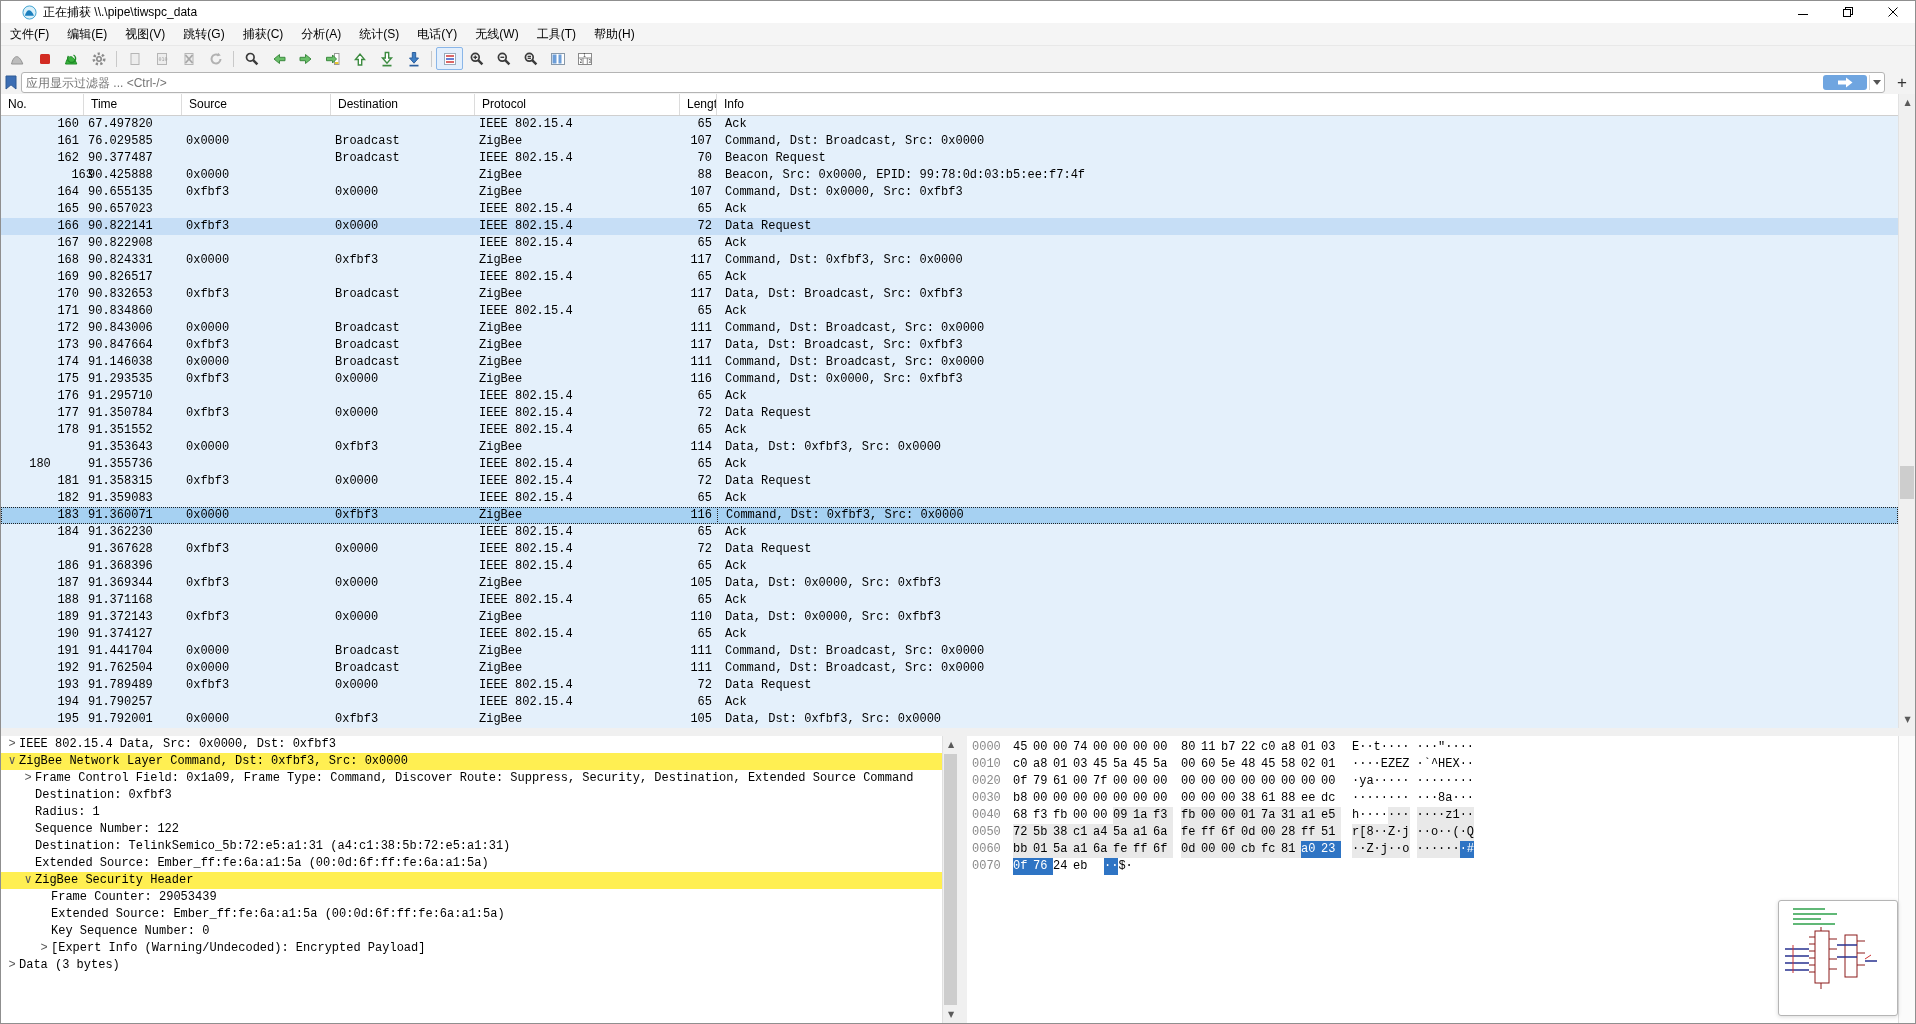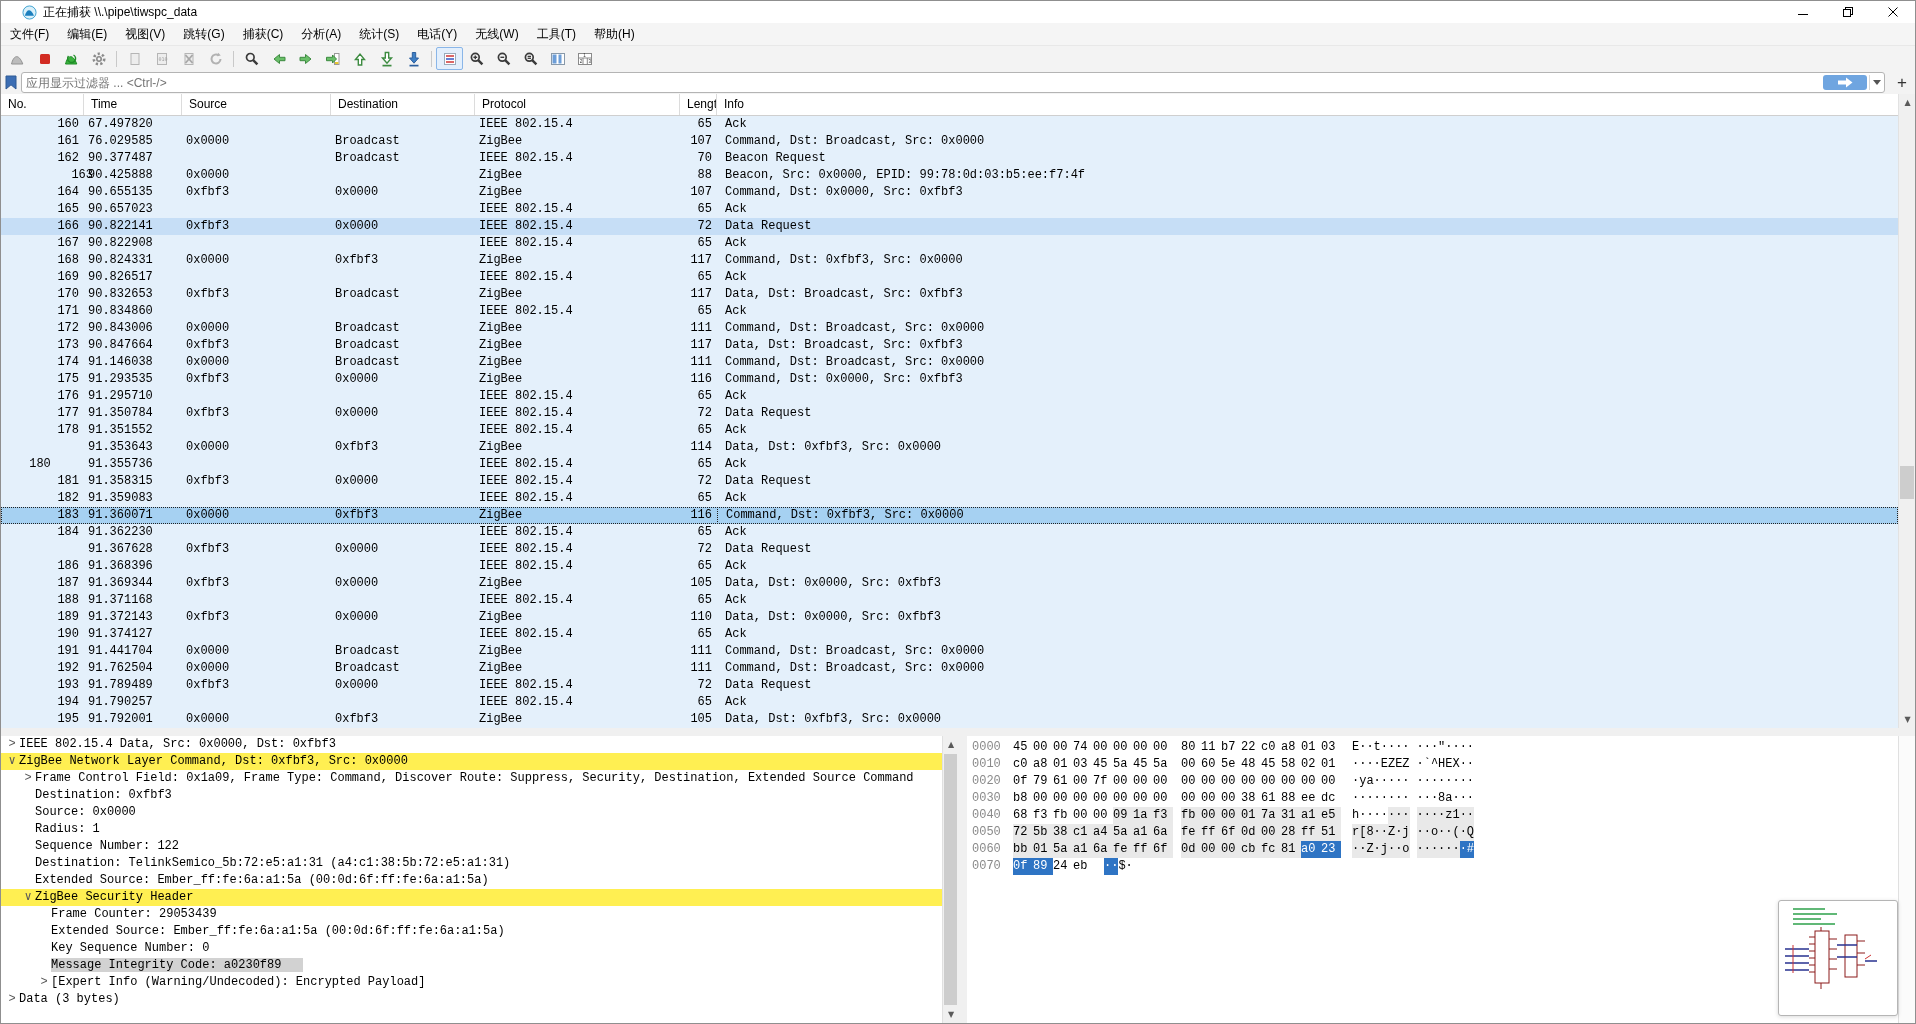--- a/index.html
+++ b/index.html
@@ -629,49 +629,47 @@
 
   <div class="hsplit"></div>
 
   <div class="lower">
 
     <div class="dpane">
         <div class="dline" style="padding-left: 4px;"><span class="darr">&gt;</span><span class="dtext">IEEE 802.15.4 Data, Src: 0x0000, Dst: 0xfbf3</span></div>
         <div class="dline y" style="padding-left: 4px;"><span class="darr">∨</span><span class="dtext">ZigBee Network Layer Command, Dst: 0xfbf3, Src: 0x0000</span></div>
         <div class="dline" style="padding-left: 20px;"><span class="darr">&gt;</span><span class="dtext">Frame Control Field: 0x1a09, Frame Type: Command, Discover Route: Suppress, Security, Destination, Extended Source Command</span></div>
         <div class="dline" style="padding-left: 20px;"><span class="darr"> </span><span class="dtext">Destination: 0xfbf3</span></div>
-        <div class="dline" style="padding-left: 20px;"><span class="darr"> </span><span class="dtext">Source: 0x0000</span></div>
         <div class="dline" style="padding-left: 20px;"><span class="darr"> </span><span class="dtext">Radius: 1</span></div>
         <div class="dline" style="padding-left: 20px;"><span class="darr"> </span><span class="dtext">Sequence Number: 122</span></div>
         <div class="dline" style="padding-left: 20px;"><span class="darr"> </span><span class="dtext">Destination: TelinkSemico_5b:72:e5:a1:31 (a4:c1:38:5b:72:e5:a1:31)</span></div>
         <div class="dline" style="padding-left: 20px;"><span class="darr"> </span><span class="dtext">Extended Source: Ember_ff:fe:6a:a1:5a (00:0d:6f:ff:fe:6a:a1:5a)</span></div>
         <div class="dline y" style="padding-left: 20px;"><span class="darr">∨</span><span class="dtext">ZigBee Security Header</span></div>
         <div class="dline" style="padding-left: 36px;"><span class="darr"> </span><span class="dtext">Frame Counter: 29053439</span></div>
         <div class="dline" style="padding-left: 36px;"><span class="darr"> </span><span class="dtext">Extended Source: Ember_ff:fe:6a:a1:5a (00:0d:6f:ff:fe:6a:a1:5a)</span></div>
         <div class="dline" style="padding-left: 36px;"><span class="darr"> </span><span class="dtext">Key Sequence Number: 0</span></div>
-        <div class="dline" style="padding-left: 36px;"><span class="darr"> </span><span class="dtext g">Message Integrity Code: a0230f89</span></div>
         <div class="dline" style="padding-left: 36px;"><span class="darr">&gt;</span><span class="dtext">[Expert Info (Warning/Undecoded): Encrypted Payload]</span></div>
         <div class="dline" style="padding-left: 4px;"><span class="darr">&gt;</span><span class="dtext">Data (3 bytes)</span></div>
       </div>
     <div class="dscroll">
       <div class="sarrow" style="top:0;">▲</div>
       <div class="sthumb" style="top:18px;bottom:18px;width:13px;"></div>
       <div class="sarrow" style="bottom:0;">▼</div>
     </div>
     <div class="vsplit"></div>
 
     <div class="hexpane">
         <div class="hrow"><span class="hoff">0000</span><span class="hb">45</span><span class="hb">00</span><span class="hb">00</span><span class="hb">74</span><span class="hb">00</span><span class="hb">00</span><span class="hb">00</span><span class="hb gap">00</span><span class="hb">80</span><span class="hb">11</span><span class="hb">b7</span><span class="hb">22</span><span class="hb">c0</span><span class="hb">a8</span><span class="hb">01</span><span class="hb">03</span><span class="hascii"><span class="ha">E</span><span class="ha">·</span><span class="ha">·</span><span class="ha">t</span><span class="ha">·</span><span class="ha">·</span><span class="ha">·</span><span class="ha gap">·</span><span class="ha">·</span><span class="ha">·</span><span class="ha">·</span><span class="ha">"</span><span class="ha">·</span><span class="ha">·</span><span class="ha">·</span><span class="ha">·</span></span></div>
         <div class="hrow"><span class="hoff">0010</span><span class="hb">c0</span><span class="hb">a8</span><span class="hb">01</span><span class="hb">03</span><span class="hb">45</span><span class="hb">5a</span><span class="hb">45</span><span class="hb gap">5a</span><span class="hb">00</span><span class="hb">60</span><span class="hb">5e</span><span class="hb">48</span><span class="hb">45</span><span class="hb">58</span><span class="hb">02</span><span class="hb">01</span><span class="hascii"><span class="ha">·</span><span class="ha">·</span><span class="ha">·</span><span class="ha">·</span><span class="ha">E</span><span class="ha">Z</span><span class="ha">E</span><span class="ha gap">Z</span><span class="ha">·</span><span class="ha">`</span><span class="ha">^</span><span class="ha">H</span><span class="ha">E</span><span class="ha">X</span><span class="ha">·</span><span class="ha">·</span></span></div>
         <div class="hrow"><span class="hoff">0020</span><span class="hb">0f</span><span class="hb">79</span><span class="hb">61</span><span class="hb">00</span><span class="hb">7f</span><span class="hb">00</span><span class="hb">00</span><span class="hb gap">00</span><span class="hb">00</span><span class="hb">00</span><span class="hb">00</span><span class="hb">00</span><span class="hb">00</span><span class="hb">00</span><span class="hb">00</span><span class="hb">00</span><span class="hascii"><span class="ha">·</span><span class="ha">y</span><span class="ha">a</span><span class="ha">·</span><span class="ha">·</span><span class="ha">·</span><span class="ha">·</span><span class="ha gap">·</span><span class="ha">·</span><span class="ha">·</span><span class="ha">·</span><span class="ha">·</span><span class="ha">·</span><span class="ha">·</span><span class="ha">·</span><span class="ha">·</span></span></div>
         <div class="hrow"><span class="hoff">0030</span><span class="hb">b8</span><span class="hb">00</span><span class="hb">00</span><span class="hb">00</span><span class="hb">00</span><span class="hb">00</span><span class="hb">00</span><span class="hb gap">00</span><span class="hb">00</span><span class="hb">00</span><span class="hb">00</span><span class="hb">38</span><span class="hb">61</span><span class="hb">88</span><span class="hb">ee</span><span class="hb">dc</span><span class="hascii"><span class="ha">·</span><span class="ha">·</span><span class="ha">·</span><span class="ha">·</span><span class="ha">·</span><span class="ha">·</span><span class="ha">·</span><span class="ha gap">·</span><span class="ha">·</span><span class="ha">·</span><span class="ha">·</span><span class="ha">8</span><span class="ha">a</span><span class="ha">·</span><span class="ha">·</span><span class="ha">·</span></span></div>
         <div class="hrow"><span class="hoff">0040</span><span class="hb">68</span><span class="hb">f3</span><span class="hb">fb</span><span class="hb">00</span><span class="hb">00</span><span class="hb g">09</span><span class="hb g">1a</span><span class="hb g gap">f3</span><span class="hb g">fb</span><span class="hb g">00</span><span class="hb g">00</span><span class="hb g">01</span><span class="hb g">7a</span><span class="hb g">31</span><span class="hb g">a1</span><span class="hb g">e5</span><span class="hascii"><span class="ha">h</span><span class="ha">·</span><span class="ha">·</span><span class="ha">·</span><span class="ha">·</span><span class="ha g">·</span><span class="ha g">·</span><span class="ha g gap">·</span><span class="ha g">·</span><span class="ha g">·</span><span class="ha g">·</span><span class="ha g">·</span><span class="ha g">z</span><span class="ha g">1</span><span class="ha g">·</span><span class="ha g">·</span></span></div>
         <div class="hrow"><span class="hoff">0050</span><span class="hb g">72</span><span class="hb g">5b</span><span class="hb g">38</span><span class="hb g">c1</span><span class="hb g">a4</span><span class="hb g">5a</span><span class="hb g">a1</span><span class="hb g gap">6a</span><span class="hb g">fe</span><span class="hb g">ff</span><span class="hb g">6f</span><span class="hb g">0d</span><span class="hb g">00</span><span class="hb g">28</span><span class="hb g">ff</span><span class="hb g">51</span><span class="hascii"><span class="ha g">r</span><span class="ha g">[</span><span class="ha g">8</span><span class="ha g">·</span><span class="ha g">·</span><span class="ha g">Z</span><span class="ha g">·</span><span class="ha g gap">j</span><span class="ha g">·</span><span class="ha g">·</span><span class="ha g">o</span><span class="ha g">·</span><span class="ha g">·</span><span class="ha g">(</span><span class="ha g">·</span><span class="ha g">Q</span></span></div>
         <div class="hrow"><span class="hoff">0060</span><span class="hb g">bb</span><span class="hb g">01</span><span class="hb g">5a</span><span class="hb g">a1</span><span class="hb g">6a</span><span class="hb g">fe</span><span class="hb g">ff</span><span class="hb g gap">6f</span><span class="hb g">0d</span><span class="hb g">00</span><span class="hb g">00</span><span class="hb g">cb</span><span class="hb g">fc</span><span class="hb g">81</span><span class="hb b">a0</span><span class="hb b">23</span><span class="hascii"><span class="ha g">·</span><span class="ha g">·</span><span class="ha g">Z</span><span class="ha g">·</span><span class="ha g">j</span><span class="ha g">·</span><span class="ha g">·</span><span class="ha g gap">o</span><span class="ha g">·</span><span class="ha g">·</span><span class="ha g">·</span><span class="ha g">·</span><span class="ha g">·</span><span class="ha g">·</span><span class="ha b">·</span><span class="ha b">#</span></span></div>
-        <div class="hrow"><span class="hoff">0070</span><span class="hb b">0f</span><span class="hb b">89</span><span class="hb">24</span><span class="hb">eb</span><span class="hascii"><span class="ha b">·</span><span class="ha b">·</span><span class="ha">$</span><span class="ha">·</span></span></div>
+        <div class="hrow"><span class="hoff">0070</span><span class="hb b">0f</span><span class="hb b">76</span><span class="hb">24</span><span class="hb">eb</span><span class="hascii"><span class="ha b">·</span><span class="ha b">·</span><span class="ha">$</span><span class="ha">·</span></span></div>
       </div>
     <div class="hexscroll"></div>
   </div>
 
   <div class="preview">
     <svg width="104" height="100" viewBox="0 0 104 100">
       <g stroke="#2da04a" stroke-width="1.5">
         <line x1="14" y1="8" x2="46" y2="8"></line>
           <line x1="14" y1="13" x2="58" y2="13"></line>
         <line x1="14" y1="18" x2="42" y2="18"></line>

